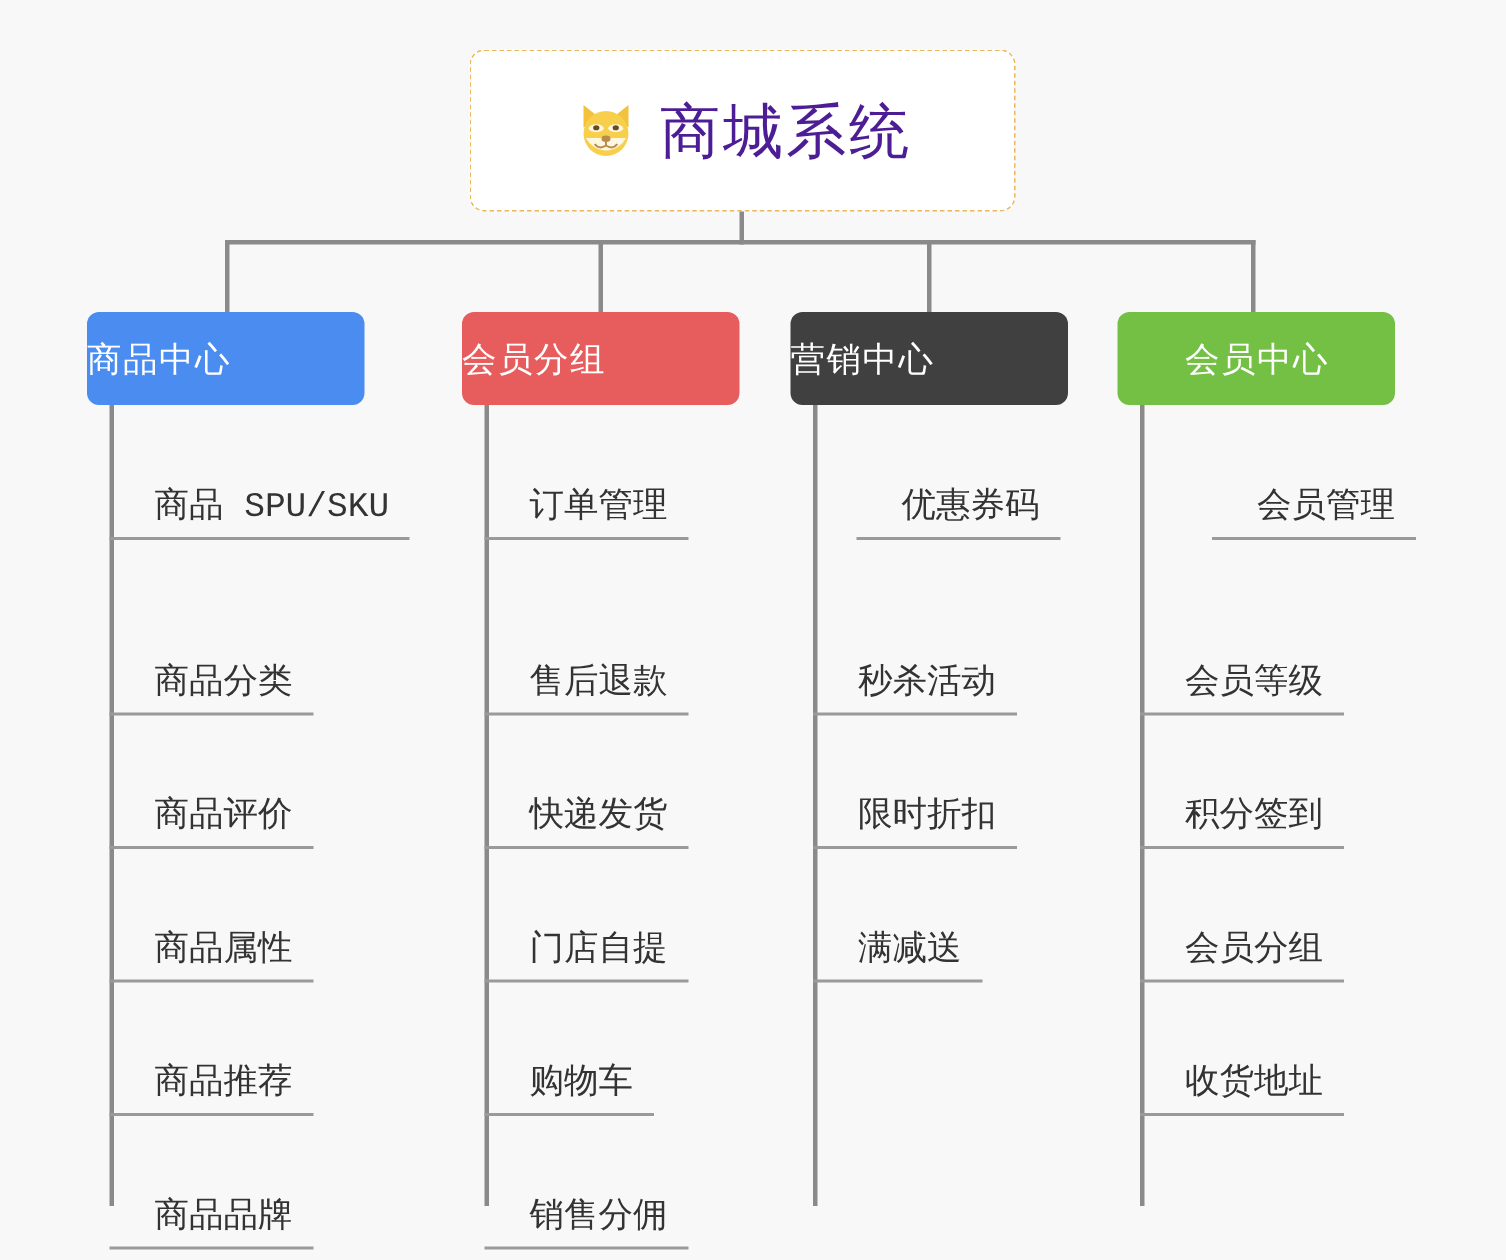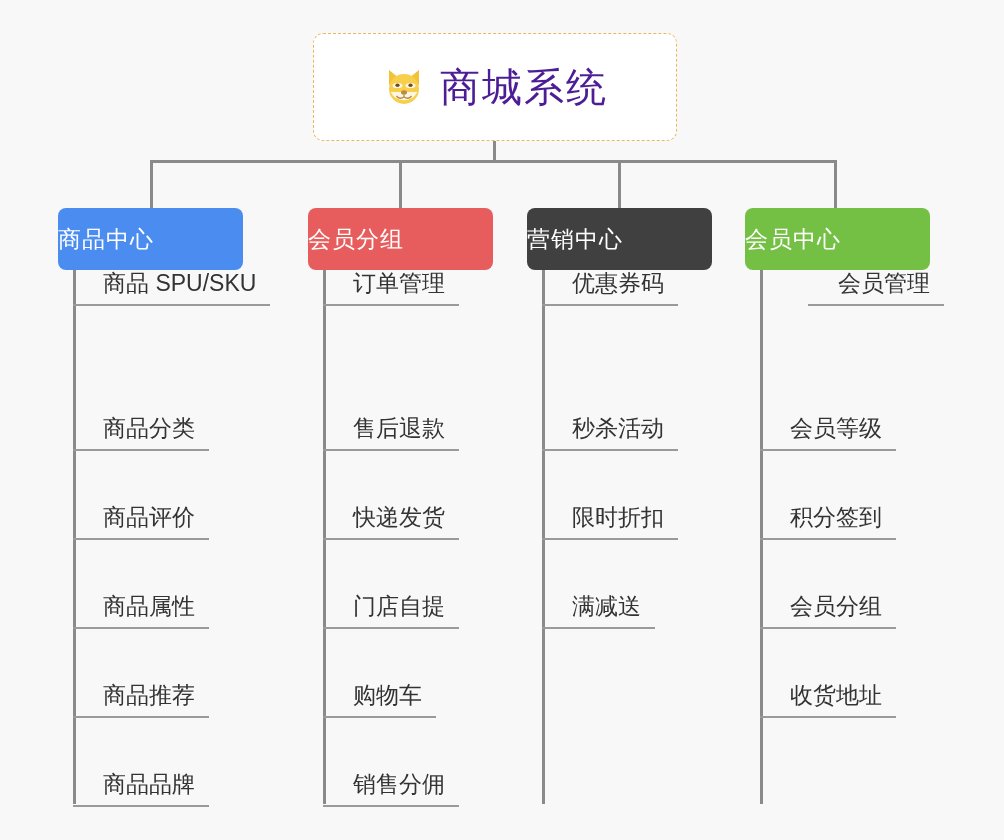--- a/index.html
+++ b/index.html
@@ -84,21 +84,22 @@
   .leaves {
     position: relative;
     margin-left: 15px;
     padding-top: 0;
   }
   .leaf {
     position: relative;
     height: 89px;
     box-sizing: border-box;
     display: flex;
-    align-items: flex-start;
+    align-items: center;
+    font-family: Liberation Mono, monospace;
   }
   .leaf-label {
     font-size: 23px;
     color: #333333;
     white-space: nowrap;
     padding: 0 14px 6px 30px;
     border-bottom: 2px solid #9a9a9a;
     line-height: 1.2;
   }
 </style>
@@ -189,37 +190,37 @@
       </div>
     </div>
   </div>
 
   <div class="column" style="left:527px; width:230px;">
     <div class="cat-header" style="width:185px; background:#404040;">
       <span>营销中心</span>
     </div>
     <div class="trunk" style="height:534px;"></div>
     <div class="leaves">
-      <div class="leaf" style="height:145px;">
+      <div class="leaf" style="height:145px;padding-left:29px;">
         <span class="leaf-label">优惠券码</span>
       </div>
       <div class="leaf">
         <span class="leaf-label">秒杀活动</span>
       </div>
       <div class="leaf">
         <span class="leaf-label">限时折扣</span>
       </div>
       <div class="leaf">
         <span class="leaf-label">满减送</span>
       </div>
     </div>
   </div>
 
   <div class="column" style="left:745px; width:230px;">
-    <div class="cat-header" style="width:185px; background:#74c044;">
+    <div class="cat-header" style="width:185px; background:#74c044;padding-left:45px;">
       <span>会员中心</span>
     </div>
     <div class="trunk" style="height:534px;"></div>
     <div class="leaves">
       <div class="leaf" style="height:145px;margin-left:48px;">
         <span class="leaf-label">会员管理</span>
       </div>
       <div class="leaf">
         <span class="leaf-label">会员等级</span>
       </div>

